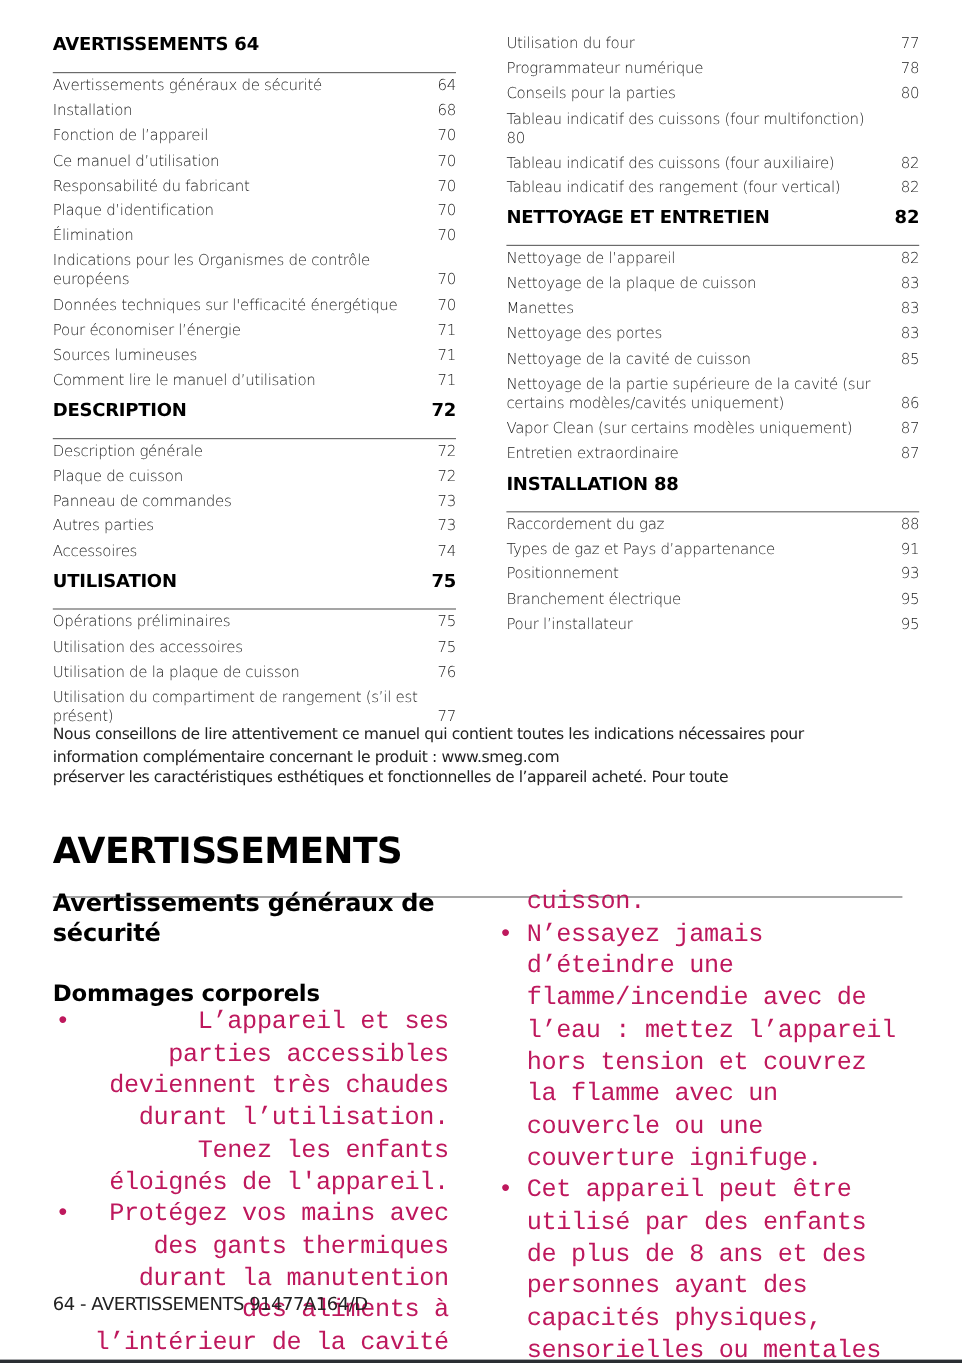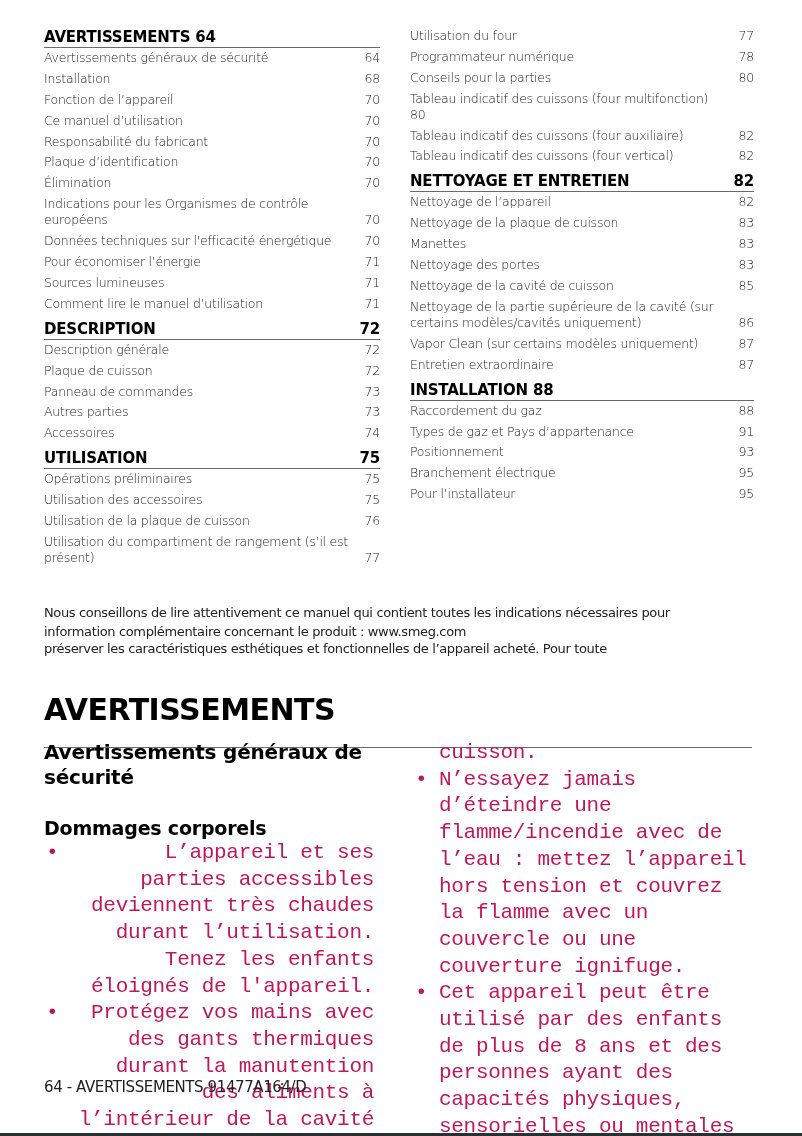--- a/index.html
+++ b/index.html
@@ -3,26 +3,26 @@
   <meta charset="utf-8">
   <style>
     html, body { margin: 0; padding: 0; background: #ffffff; }
     body {
       width: 802px; height: 1136px; position: relative; overflow: hidden;
       font-family: "DejaVu Sans", "Liberation Sans", sans-serif;
       color: #1a1a1a;
     }
     .col { position: absolute; top: 28px; }
     .col-left { left: 44px; width: 336px; }
-    .col-right { left: 410px; width: 344px; }
+    .col-right { left: 422px; width: 344px; }
 
     .toc-head {
       display: flex; justify-content: space-between; align-items: flex-end;
       font-weight: bold; font-size: 15px; letter-spacing: -0.2px;
-      border-bottom: 1.5px solid #6b6b6b; padding-bottom: 1px; margin-bottom: 2px;
+      border-bottom: 1.5px solid #6b6b6b; padding-bottom: 14px; margin-bottom: 2px;
       line-height: 18px; color: #000;
     }
     .toc-head.nonum { justify-content: flex-start; }
     .toc-item {
       display: flex; justify-content: space-between; align-items: flex-end;
       font-size: 12.5px; line-height: 16px; font-weight: 300;
       margin-bottom: 4.9px; color: #222; letter-spacing: -0.25px;
     }
     .toc-item .t { flex: 1; padding-right: 6px; }
     .toc-item .p { flex: 0 0 auto; text-align: right; min-width: 20px; }
@@ -181,21 +181,21 @@
     </div>
   <div class="toc-item block">
       <div class="t">Tableau indicatif des cuissons (four multifonction)</div>
       <div>80</div>
     </div>
   <div class="toc-item">
       <span class="t">Tableau indicatif des cuissons (four auxiliaire)</span>
       <span class="p">82</span>
     </div>
   <div class="toc-item">
-      <span class="t">Tableau indicatif des cuissons (four vertical)</span>
+      <span class="t">Tableau indicatif des rangement (four vertical)</span>
       <span class="p">82</span>
     </div>
 
   <div class="toc-head sect">
     <span>NETTOYAGE ET ENTRETIEN</span>
     <span>82</span>
   </div>
   <div class="toc-item">
       <span class="t">Nettoyage de l’appareil</span>
       <span class="p">82</span>

